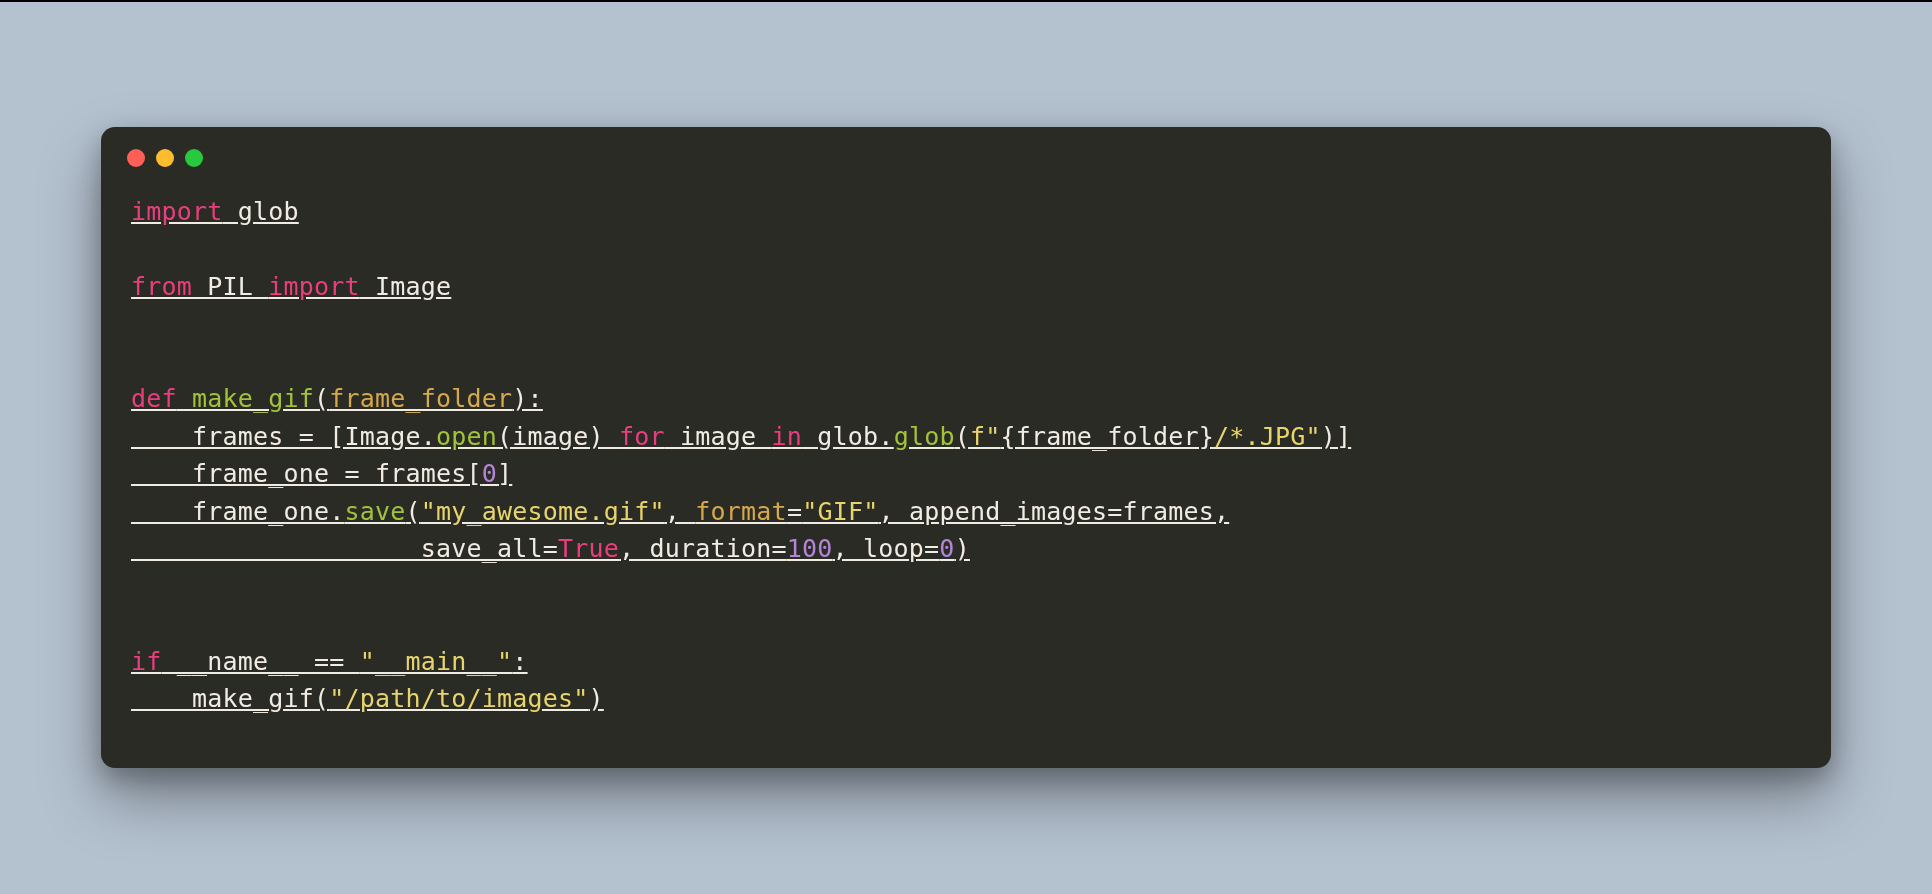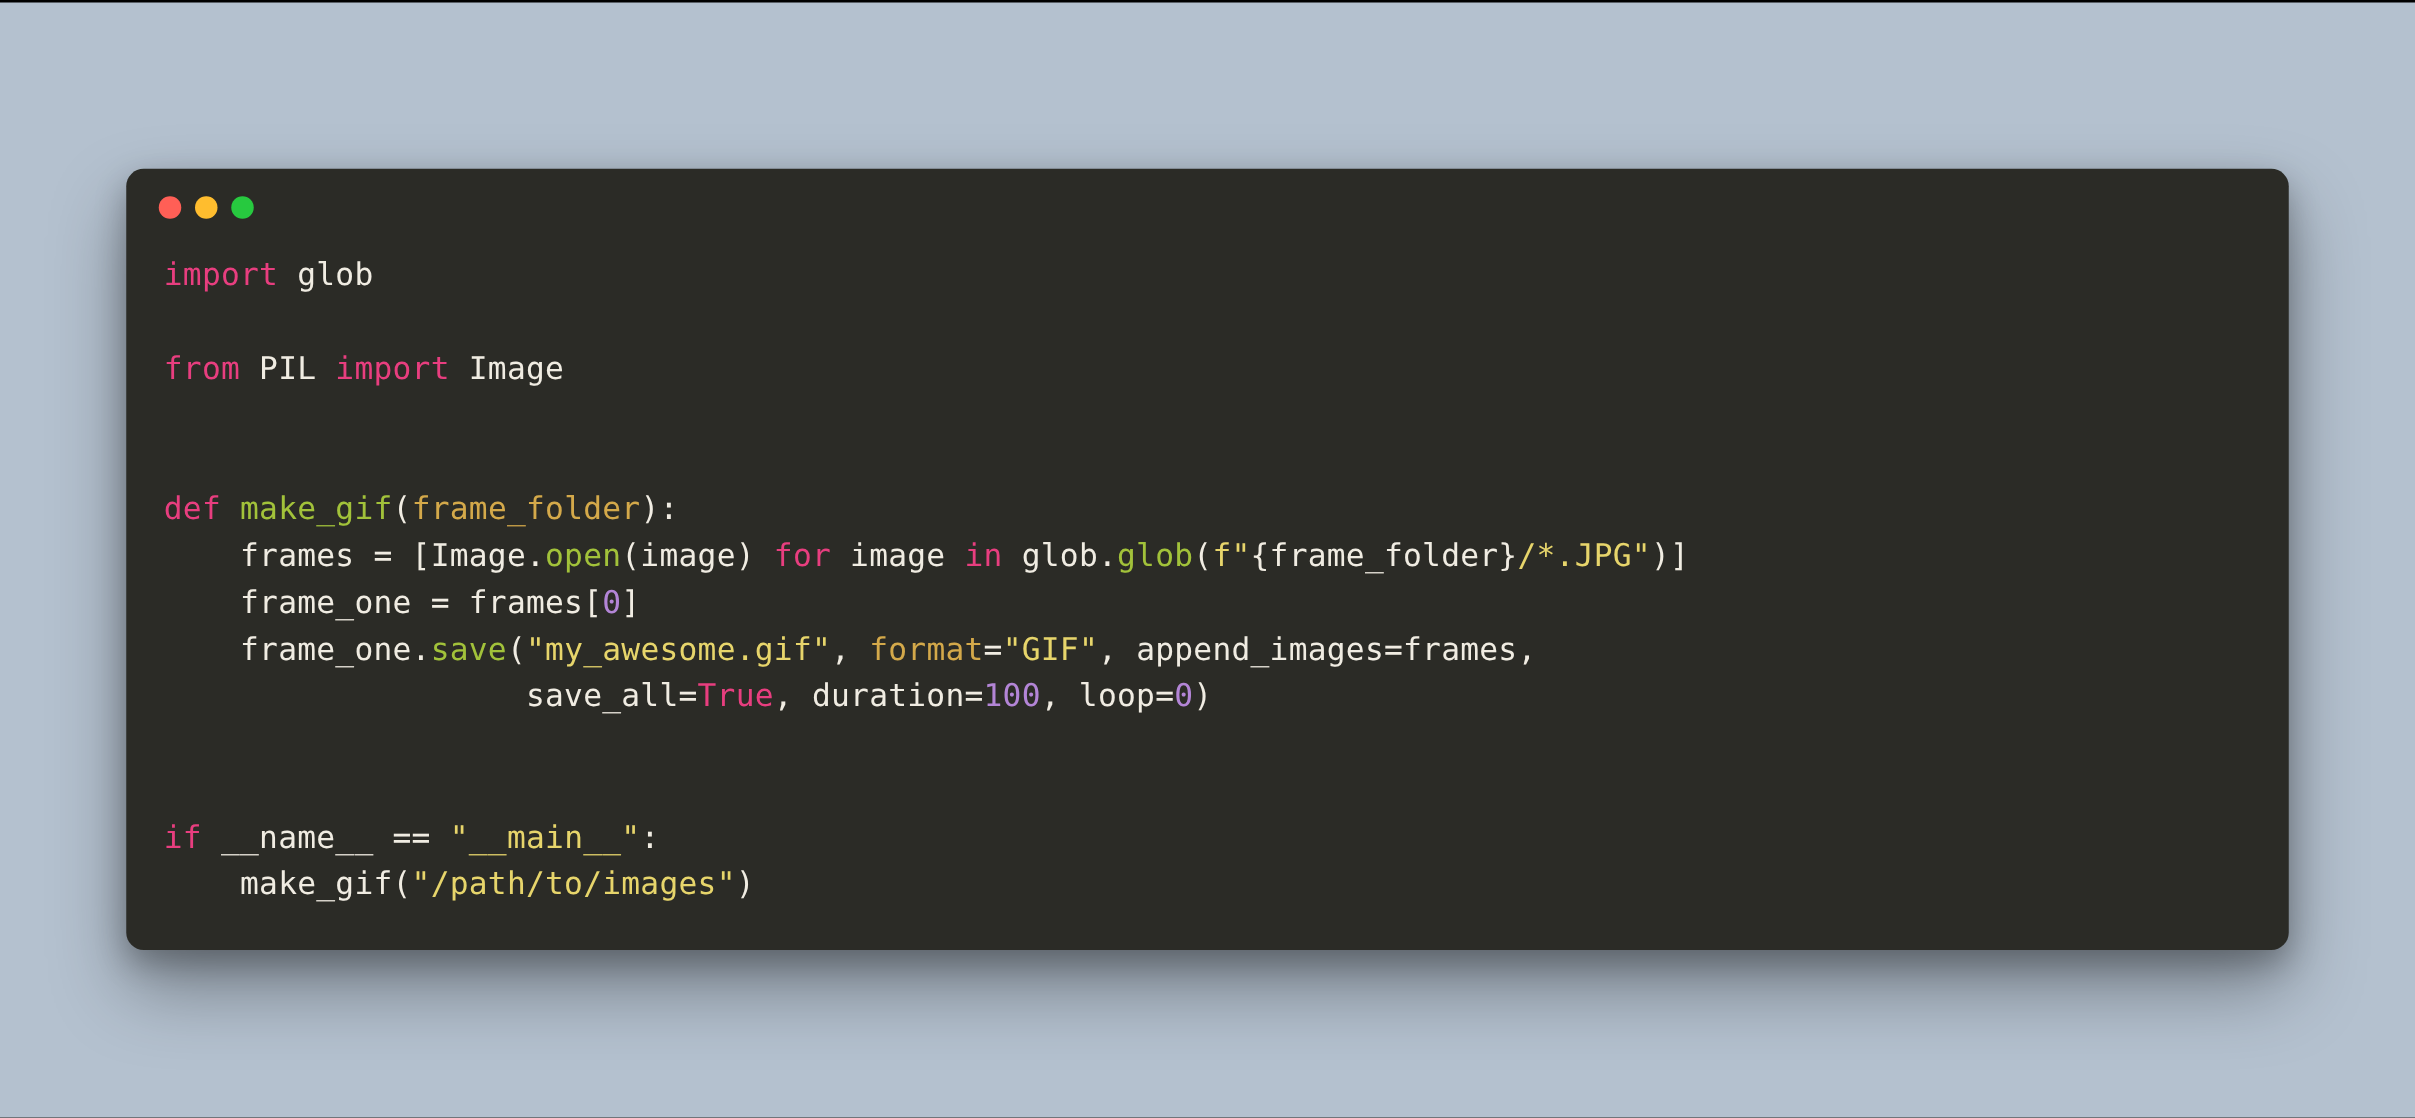--- a/index.html
+++ b/index.html
@@ -37,27 +37,28 @@
   }
   .dot {
     width: 18px;
     height: 18px;
     border-radius: 50%;
   }
   .dot.red    { background: #ff5f56; }
   .dot.yellow { background: #ffbd2e; }
   .dot.green  { background: #27c93f; }
   .code {
-    padding: 26px 30px 34px 30px;
+    padding: 26px 30px 50px 30px;
     font-size: 25px;
     line-height: 1.5;
     white-space: pre;
     color: #f0ece2;
     font-weight: 500;
     letter-spacing: 0.2px;
+    text-decoration: underline;
   }
   .kw   { color: #e83e7f; }   
   .fn   { color: #a2c23a; }   
   .str  { color: #e7d56b; }   
   .num  { color: #b385d6; }   
   .par  { color: #d4a94a; }   
   .tf   { color: #e83e7f; }   
   .txt  { color: #f0ece2; }
 </style>
 </head>

